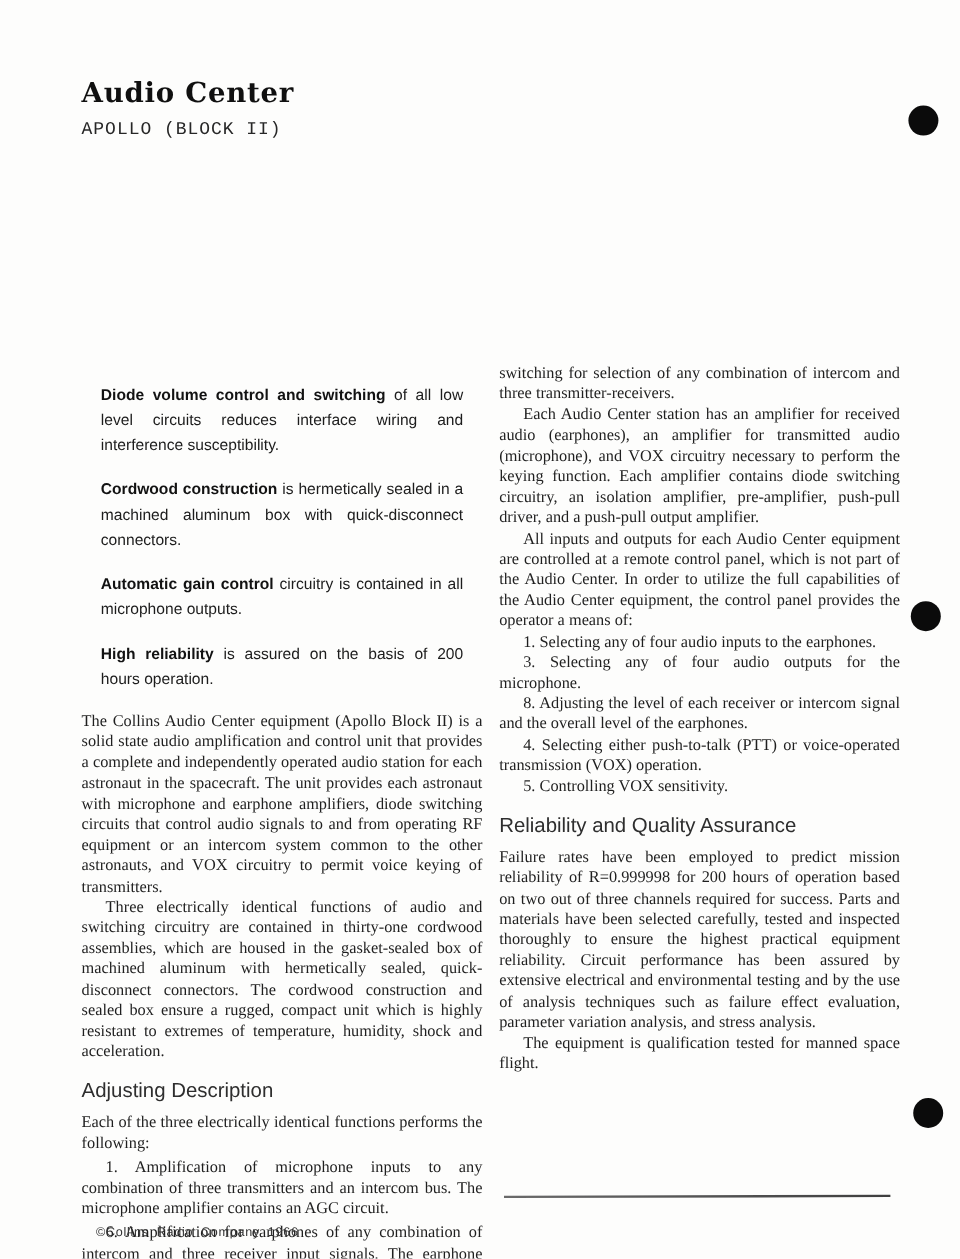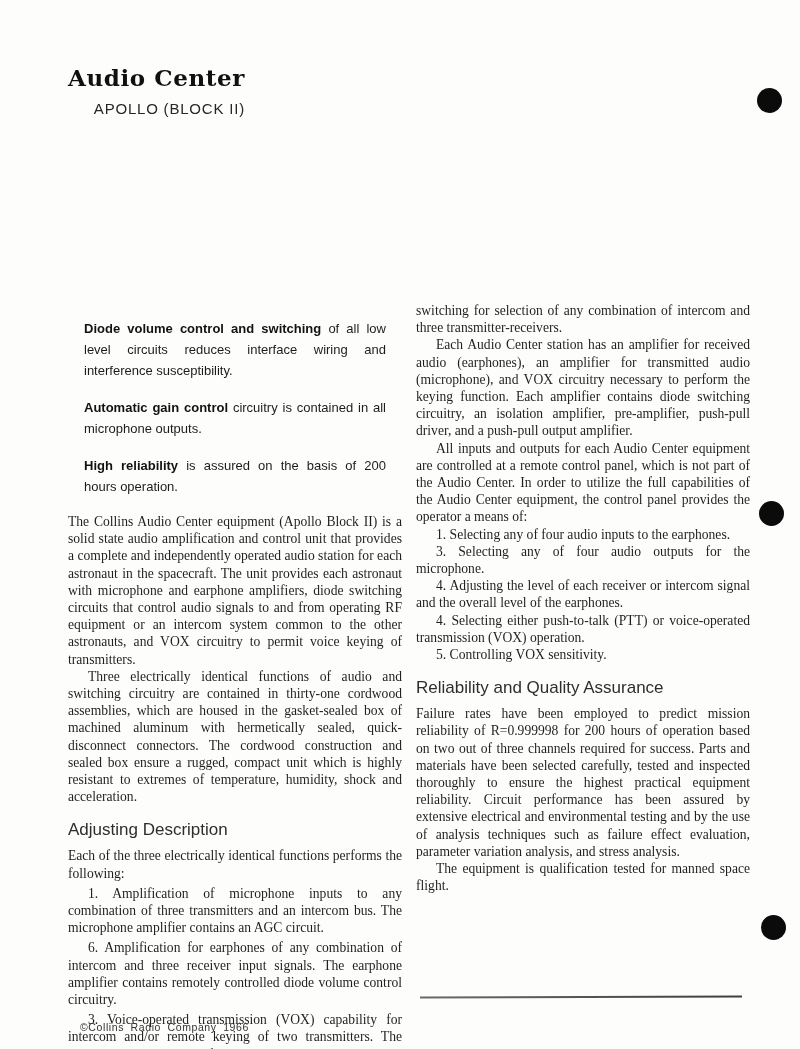--- a/index.html
+++ b/index.html
@@ -15,26 +15,25 @@
   .masthead{position:absolute;left:68px;top:64px;}
   .doc-title{
     font-family:"DejaVu Serif", serif;
     font-weight:bold;
     font-size:23px;
     letter-spacing:0.6px;
     color:#101010;
     margin:0;
   }
   .doc-subtitle{
-    font-family:Liberation Sans, sans-serif;
+    font-family:Liberation Mono, monospace;
     font-size:15px;
     letter-spacing:0.8px;
     color:#272727;
     margin-top:9px;
-    text-align:right;
   }
   
   .reg-dot{position:absolute;width:25px;height:25px;border-radius:50%;background:#0b0b0b;}
   .dot1{left:757px;top:88px;}
   .dot2{left:759px;top:501px;}
   .dot3{left:761px;top:915px;}
   
   .columns{
     position:absolute;left:68px;top:302px;width:682px;
     display:flex;gap:14px;
@@ -96,20 +95,21 @@
   <span class="reg-dot dot1"></span>
   <span class="reg-dot dot2"></span>
   <span class="reg-dot dot3"></span>
 
   <div class="columns">
 
     <div class="col">
 
       <div class="features">
         <p class="feat"><b class="feat-lead">Diode volume control and switching</b><span> of all low level circuits reduces interface wiring and interference susceptibility.</span></p>
+        <p class="feat"><b class="feat-lead">Cordwood construction</b><span> is hermetically sealed in a machined aluminum box with quick-disconnect connectors.</span></p>
         <p class="feat"><b class="feat-lead">Automatic gain control</b><span> circuitry is contained in all microphone outputs.</span></p>
         <p class="feat"><b class="feat-lead">High reliability</b><span> is assured on the basis of 200 hours operation.</span></p>
       </div>
 
       <p class="body-p">The Collins Audio Center equipment (Apollo Block II) is a solid state audio amplification and control unit that provides a complete and independently operated audio station for each astronaut in the spacecraft. The unit provides each astronaut with microphone and earphone amplifiers, diode switching circuits that control audio signals to and from operating RF equipment or an intercom system common to the other astronauts, and VOX circuitry to permit voice keying of transmitters.</p>
       <p class="body-p ind">Three electrically identical functions of audio and switching circuitry are contained in thirty-one cordwood assemblies, which are housed in the gasket-sealed box of machined aluminum with hermetically sealed, quick-disconnect connectors. The cordwood construction and sealed box ensure a rugged, compact unit which is highly resistant to extremes of temperature, humidity, shock and acceleration.</p>
 
       <h2 class="section-h">Adjusting Description</h2>
 
       <p class="body-p">Each of the three electrically identical functions performs the following:</p>
@@ -119,21 +119,21 @@
 
     </div>
 
     <div class="col">
 
       <p class="body-p">switching for selection of any combination of intercom and three transmitter-receivers.</p>
       <p class="body-p ind">Each Audio Center station has an amplifier for received audio (earphones), an amplifier for transmitted audio (microphone), and VOX circuitry necessary to perform the keying function. Each amplifier contains diode switching circuitry, an isolation amplifier, pre-amplifier, push-pull driver, and a push-pull output amplifier.</p>
       <p class="body-p ind">All inputs and outputs for each Audio Center equipment are controlled at a remote control panel, which is not part of the Audio Center. In order to utilize the full capabilities of the Audio Center equipment, the control panel provides the operator a means of:</p>
       <p class="body-p ind">1. Selecting any of four audio inputs to the earphones.</p>
       <p class="body-p ind">3. Selecting any of four audio outputs for the microphone.</p>
-      <p class="body-p ind">4. Adjusting the level of each receiver or intercom signal and the overall level of the earphones.</p>
+      <p class="body-p ind">8. Adjusting the level of each receiver or intercom signal and the overall level of the earphones.</p>
       <p class="body-p ind">4. Selecting either push-to-talk (PTT) or voice-operated transmission (VOX) operation.</p>
       <p class="body-p ind">5. Controlling VOX sensitivity.</p>
 
       <h2 class="section-h">Reliability and Quality Assurance</h2>
 
       <p class="body-p">Failure rates have been employed to predict mission reliability of R=0.999998 for 200 hours of operation based on two out of three channels required for success. Parts and materials have been selected carefully, tested and inspected thoroughly to ensure the highest practical equipment reliability. Circuit performance has been assured by extensive electrical and environmental testing and by the use of analysis techniques such as failure effect evaluation, parameter variation analysis, and stress analysis.</p>
       <p class="body-p ind">The equipment is qualification tested for manned space flight.</p>
 
     </div>
 

